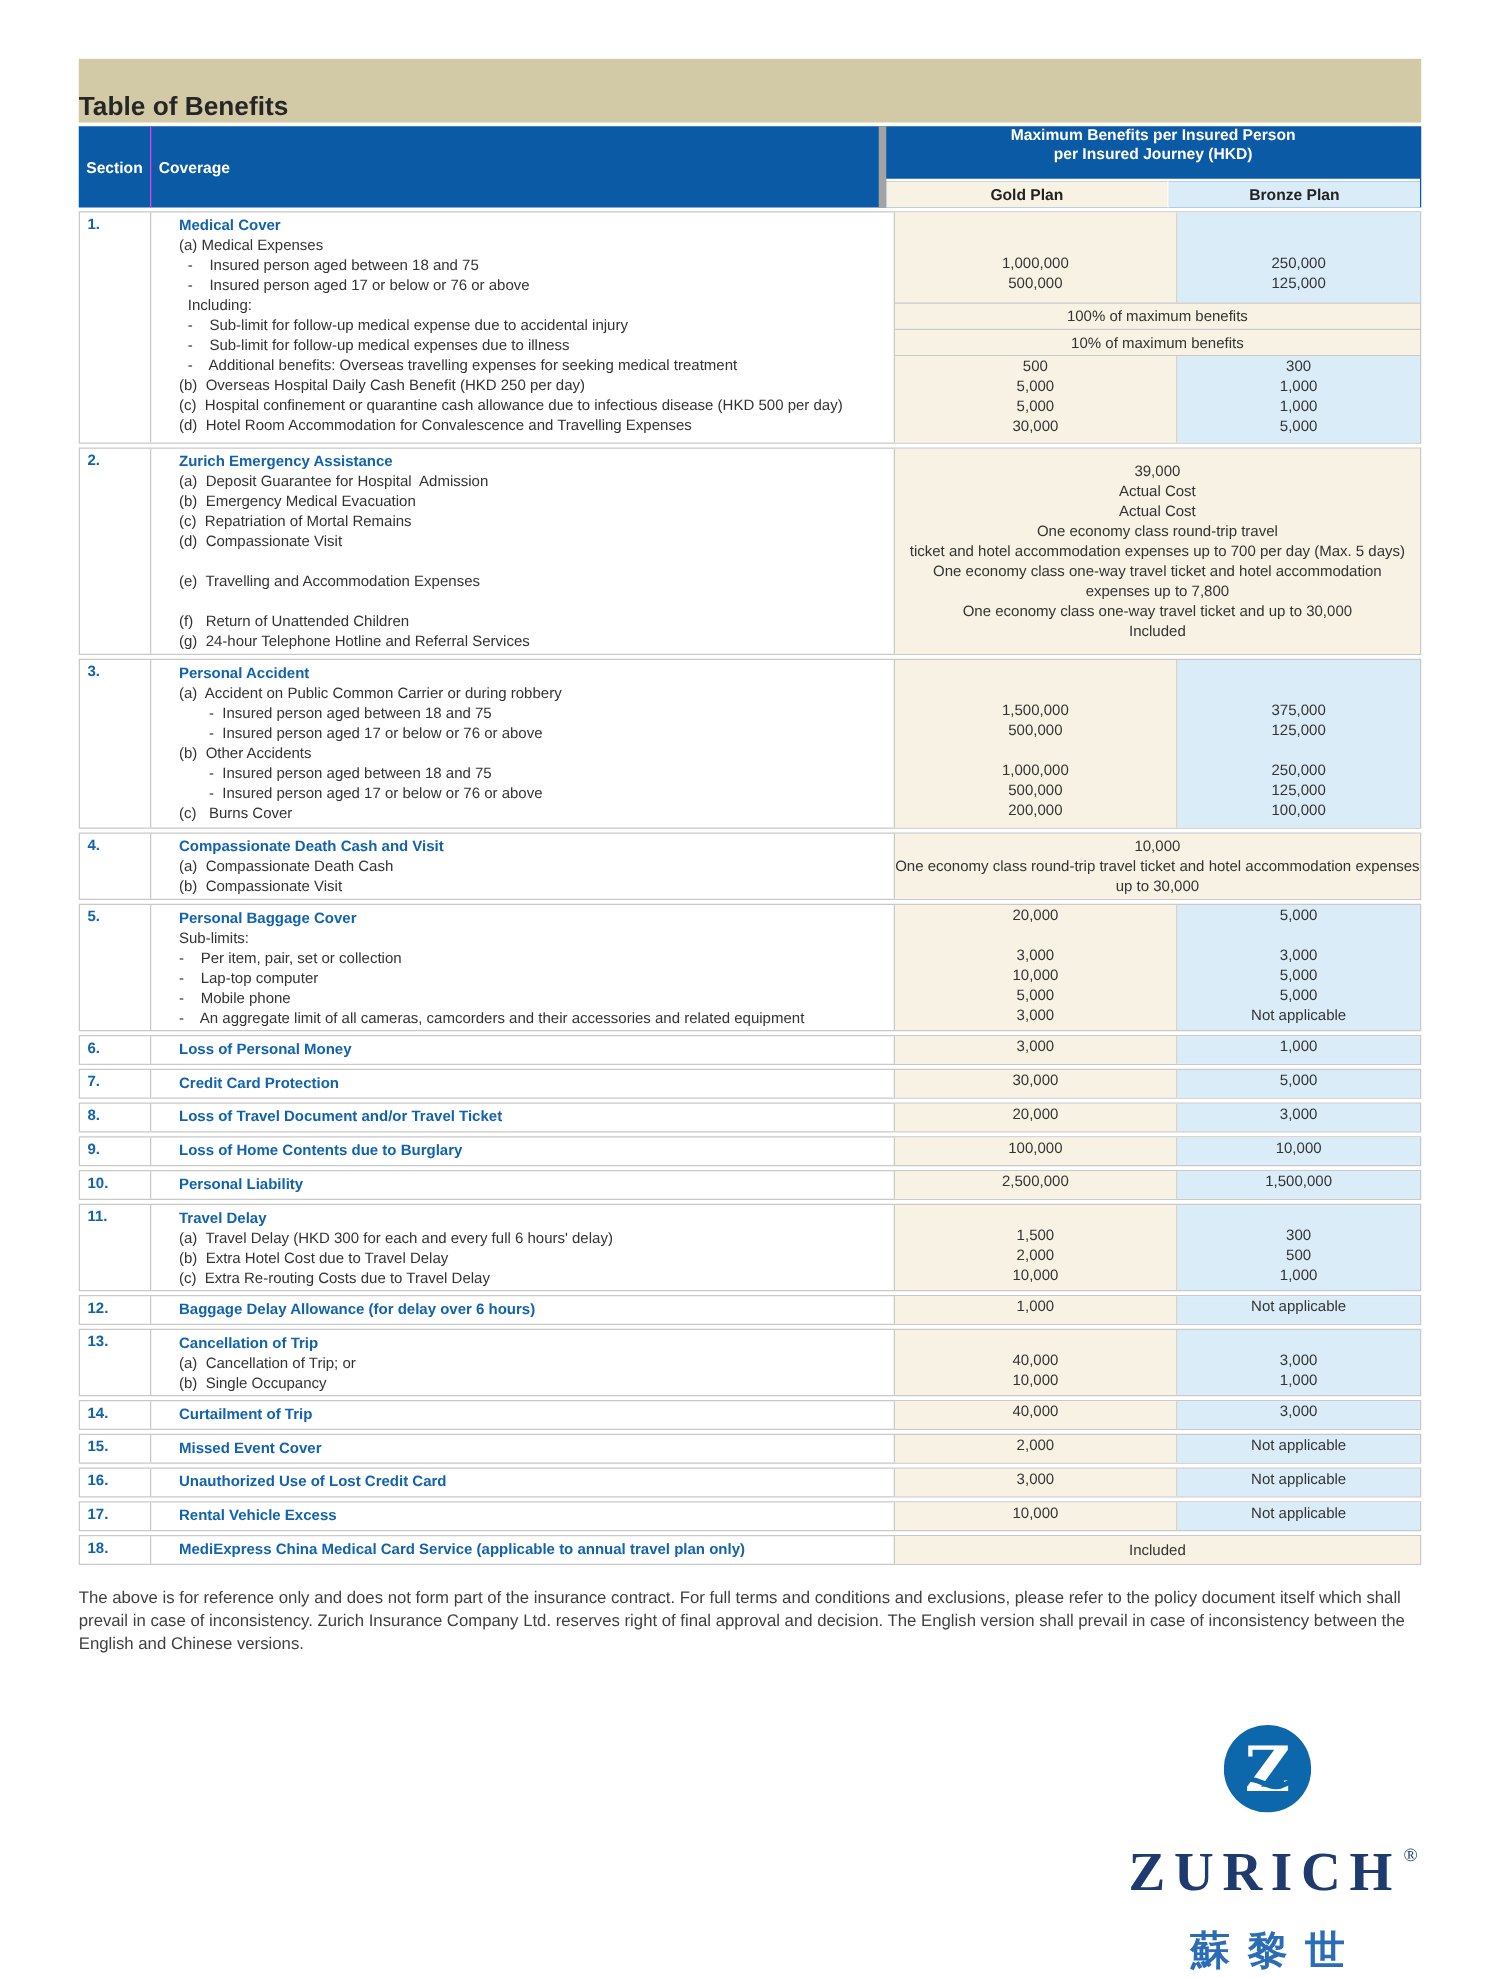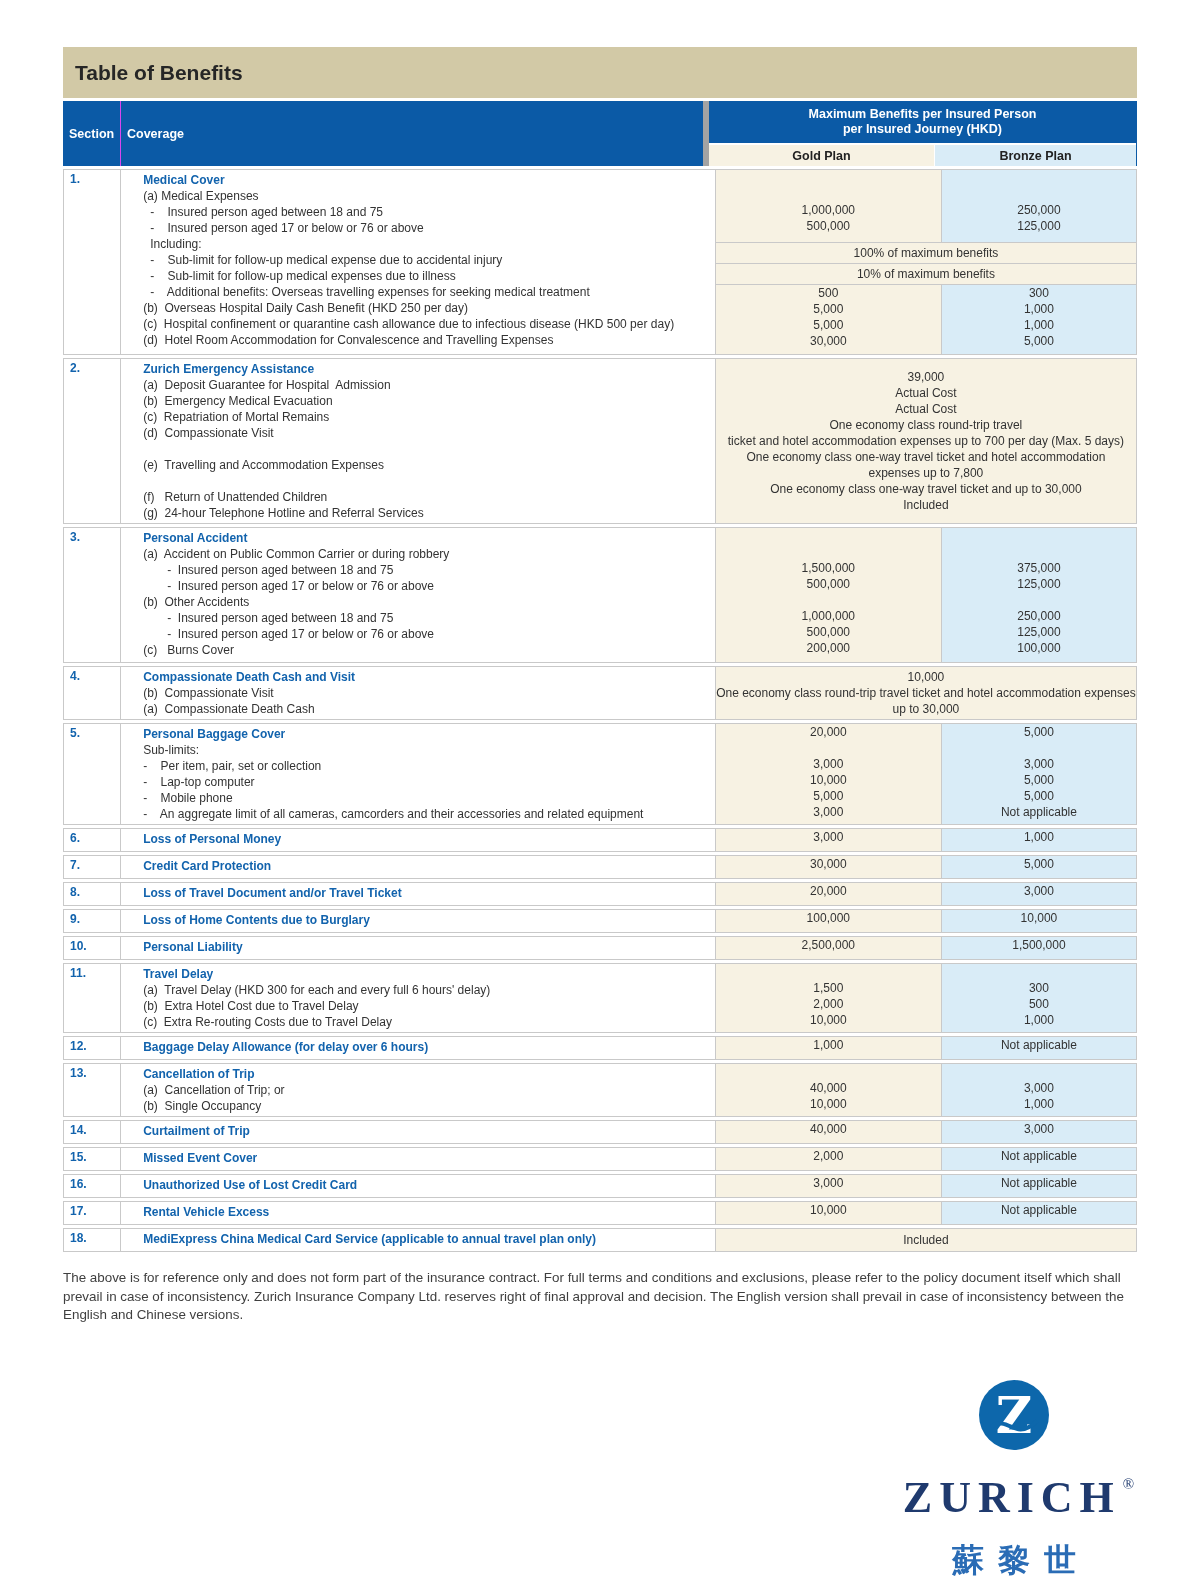--- a/index.html
+++ b/index.html
@@ -6,33 +6,33 @@
   html,body { background:#ffffff; }
   body {
     width:1200px; height:1582px; position:relative;
     font-family:"Liberation Sans", sans-serif; color:var(--body-text,#333);
   }
   .page { position:absolute; left:63px; top:47px; width:1074px; }
 
   
   .banner {
     background:var(--banner-tan,#d2c9a6); height:51px;
-    display:flex; align-items:center; padding-left:12px;
+    display:flex; align-items:flex-end; padding-left:0;
   }
   .banner span { font-size:21px; font-weight:bold; color:#262626; }
 
   
   .thead {
     display:flex; background:var(--header-blue,#0b5aa6);
     height:65px; margin-top:3px; color:#fff; font-weight:bold; font-size:12.5px;
   }
   .th-section { width:58px; display:flex; align-items:center; padding-left:6px; border-right:1px solid #d946ef; }
   .th-cov     { width:588px; display:flex; align-items:center; padding-left:6px; border-right:6px solid #a3a3a3; }
   .th-right   { width:427px; display:flex; flex-direction:column; }
-  .th-max     { height:42px; display:flex; flex-direction:column; justify-content:center; text-align:center; line-height:15px; }
+  .th-max     { height:42px; display:flex; flex-direction:column; justify-content:flex-start; text-align:center; line-height:15px; }
   .th-plans   { flex:1; display:flex; border-top:2px solid #fff; color:#222; }
   .th-gold    { width:226px; background:var(--gold-bg,#f7f2e3); display:flex; align-items:center; justify-content:center; border-right:1px solid #fff; }
   .th-bronze  { flex:1; background:var(--bronze-bg,#d9ecf7); display:flex; align-items:center; justify-content:center; }
 
   
   .t-row { display:flex; border:1px solid var(--border-gray,#c9c9c9); margin-top:3px; background:#fff; }
   .c-num {
     width:58px; padding:2px 0 2px 6px; border-right:1px solid var(--border-gray,#c9c9c9);
     font-weight:bold; color:var(--accent-blue,#1263ad); font-size:12px;
   }
@@ -212,22 +212,22 @@
               <div class="vl">125,000</div>
               <div class="vl">100,000</div>
             </div>
           </div>
         </div>
       </div>
       <div class="t-row">
         <div class="c-num">4.</div>
         <div class="c-cov">
           <div class="cl i0 ttl">Compassionate Death Cash and Visit</div>
+          <div class="cl i0">(a)  Compassionate Death Cash</div>
           <div class="cl i0">(b)  Compassionate Visit</div>
-          <div class="cl i0">(a)  Compassionate Death Cash</div>
         </div>
         <div class="c-right">
           <div class="band span-band" style="min-height: 52px; flex: 1 1 0%;">
             <div class="vl">10,000</div>
             <div class="vl">One economy class round-trip travel ticket and hotel accommodation expenses</div>
             <div class="vl">up to 30,000</div>
           </div>
         </div>
       </div>
       <div class="t-row">

